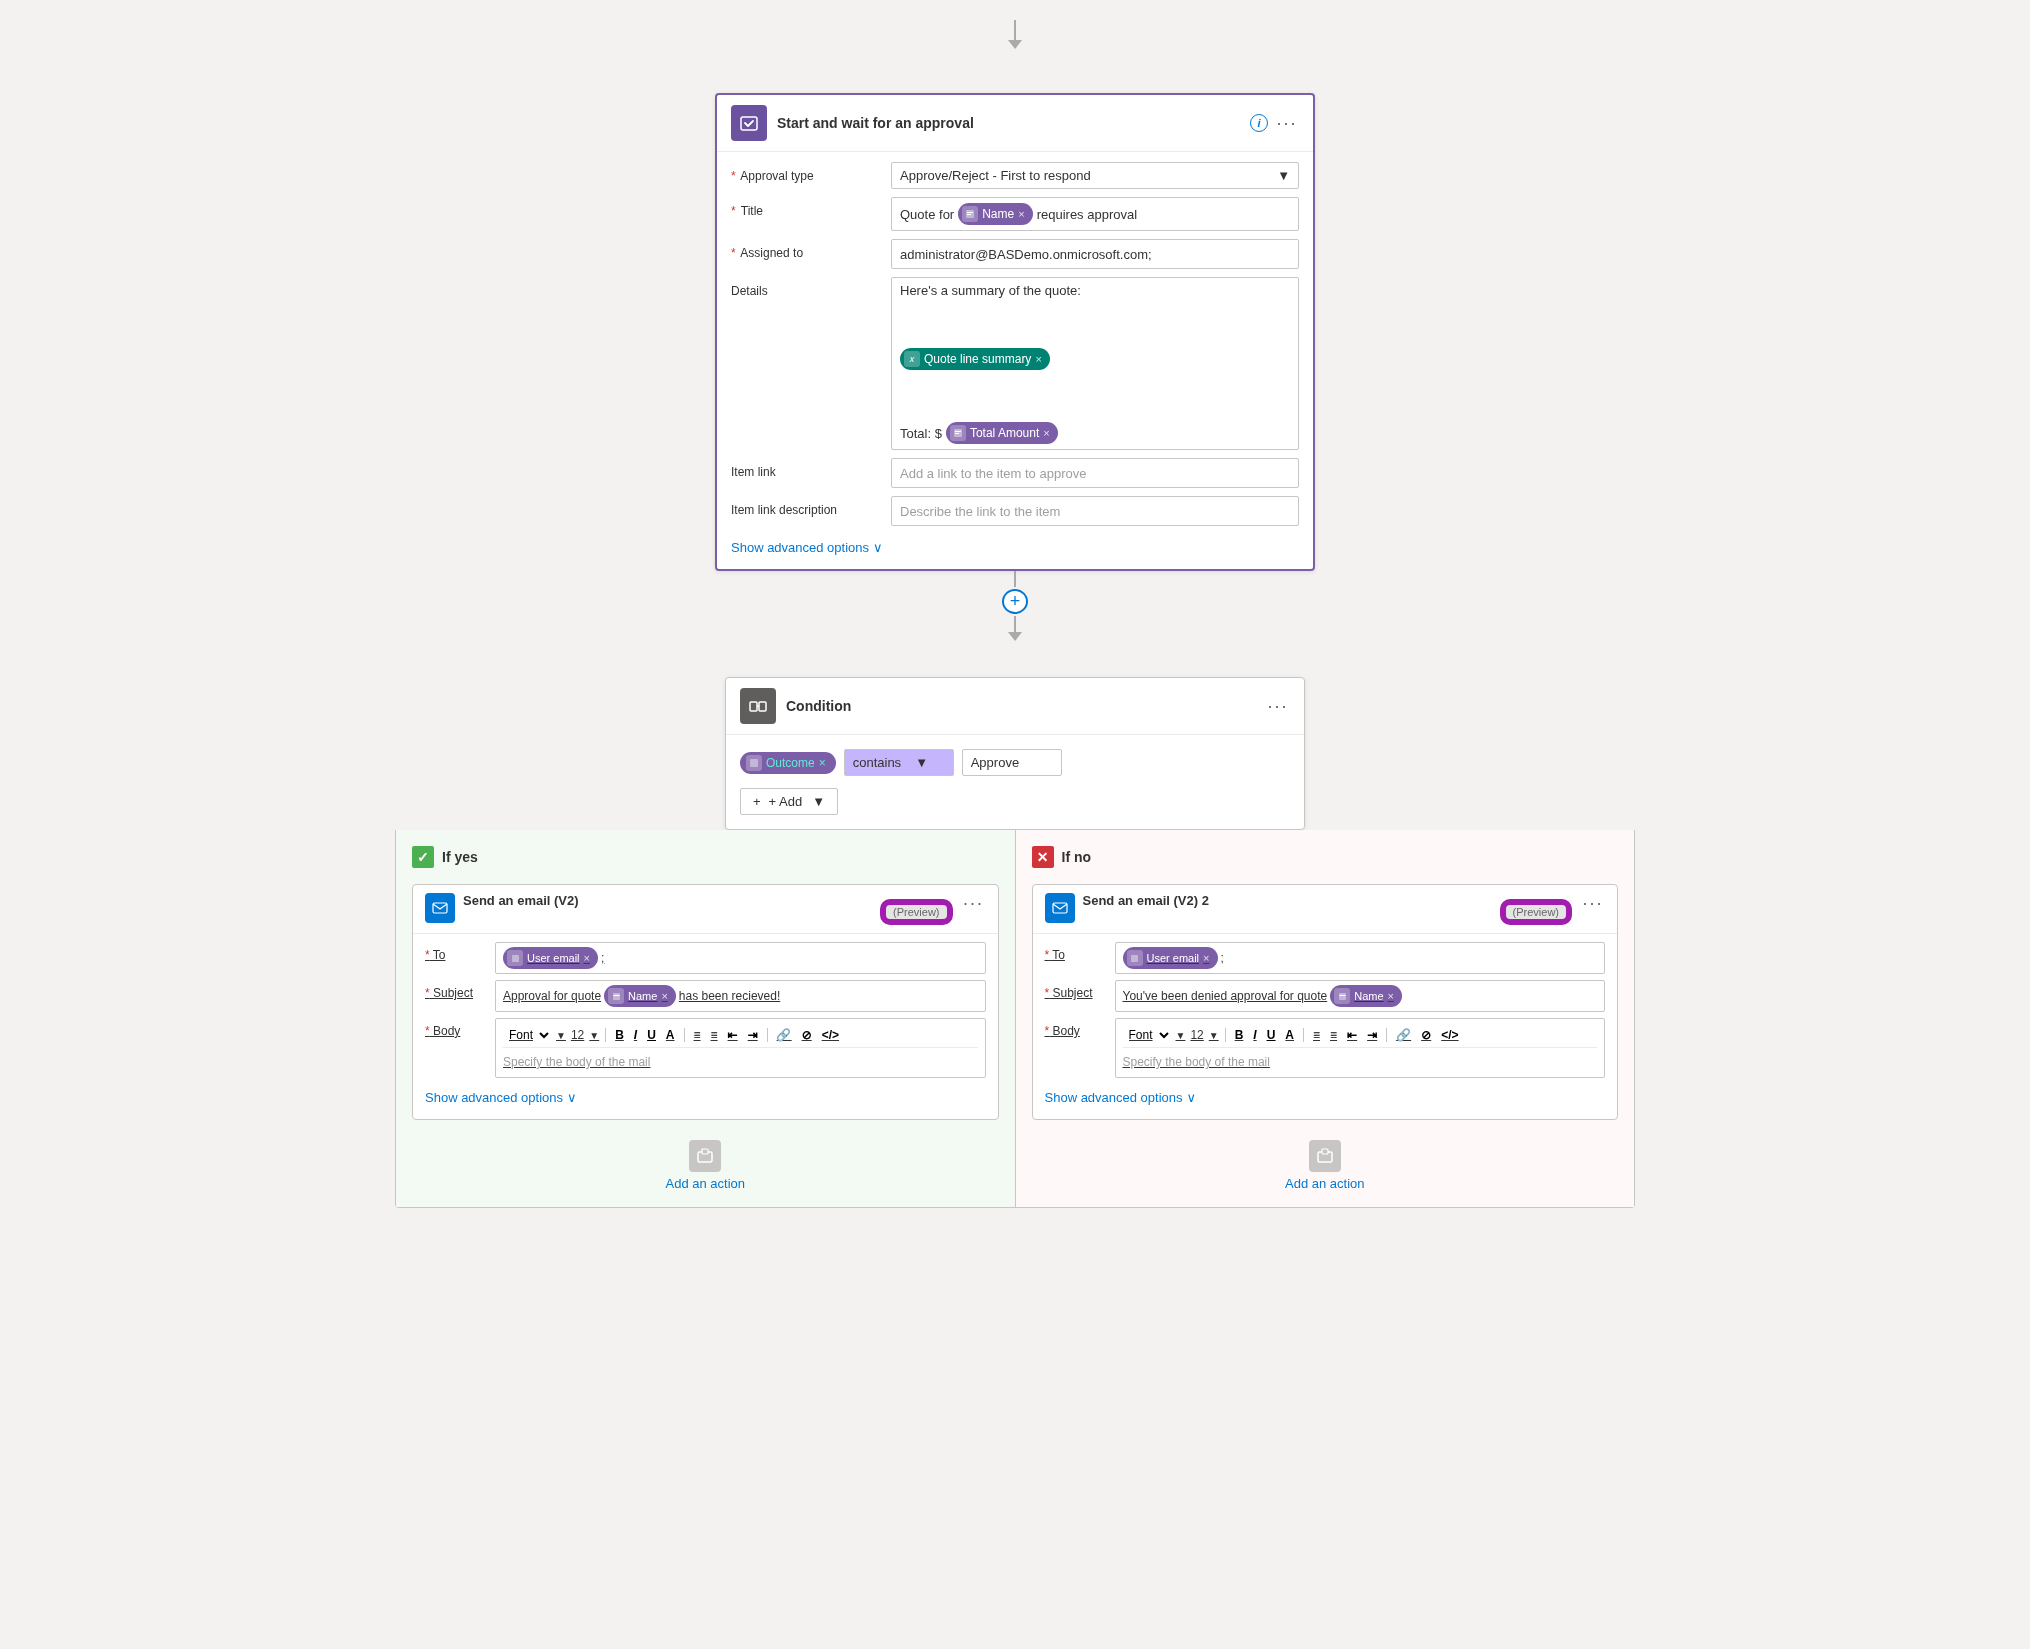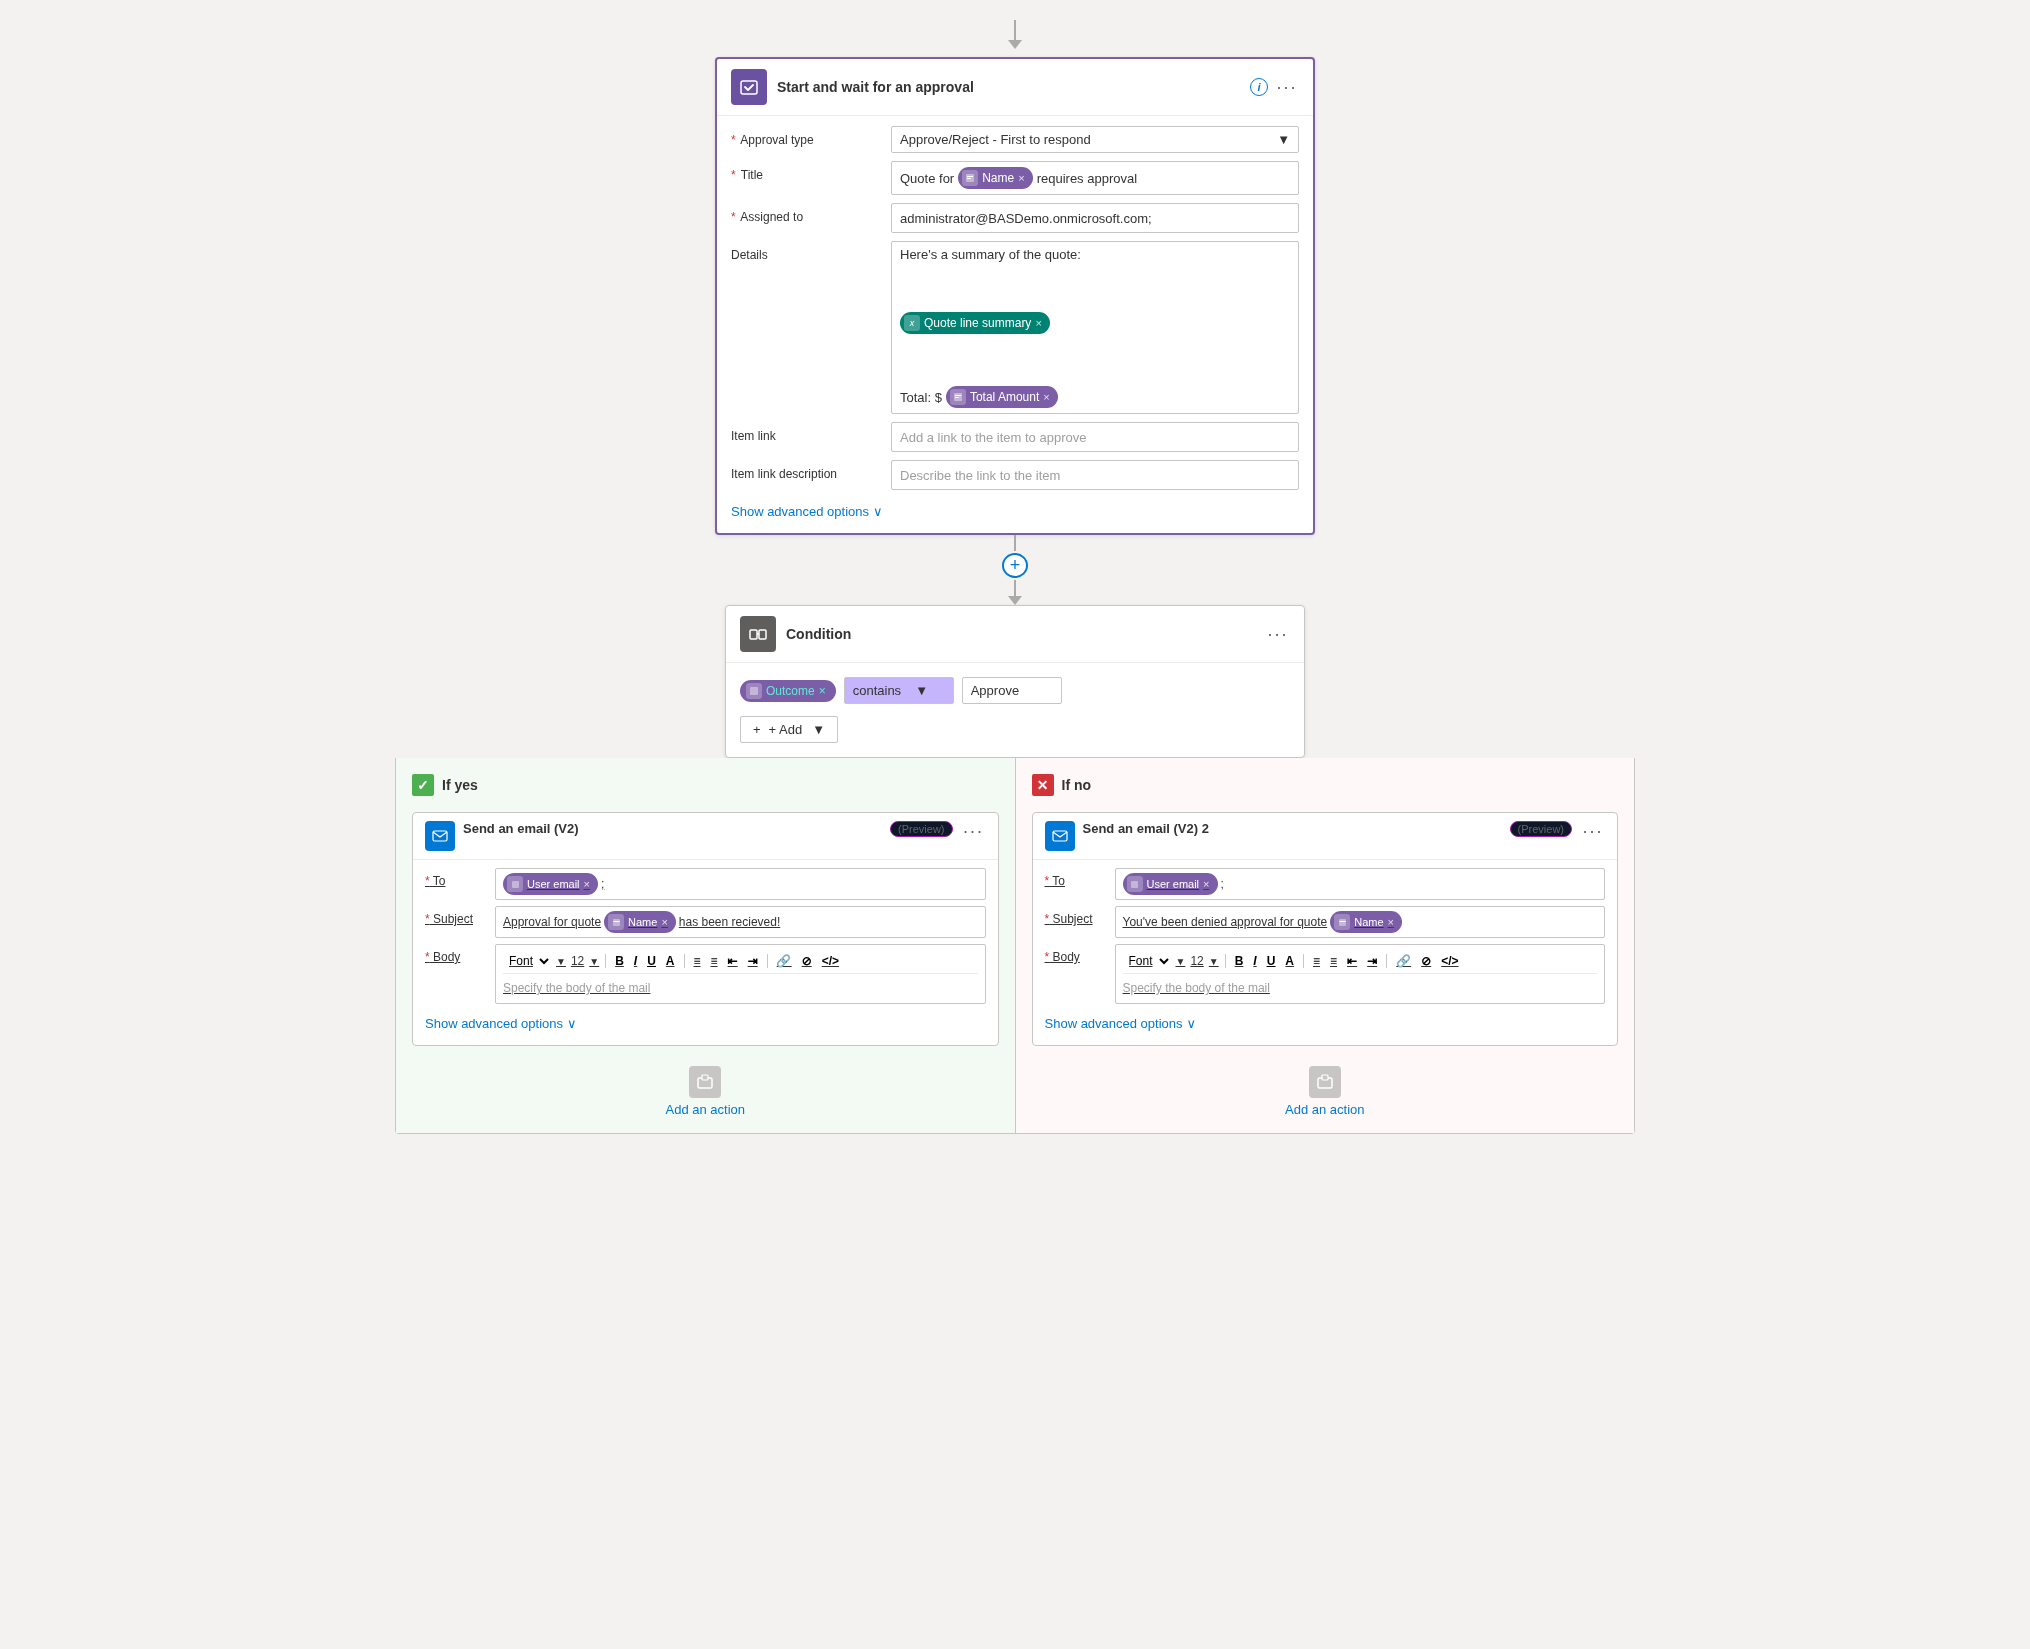--- a/index.html
+++ b/index.html
@@ -20,20 +20,21 @@
       align-items: center;
     }
 
     
     .card {
       background: #fff;
       border: 1.5px solid #c8c6c4;
       border-radius: 4px;
       width: 580px;
       box-shadow: 0 1px 4px rgba(0,0,0,0.1);
+      margin-top: 36px;
     }
     .card.approval {
       border: 2px solid #7b5ea7;
       width: 600px;
     }
     .card-header {
       display: flex;
       align-items: center;
       padding: 10px 14px;
       border-bottom: 1px solid #edebe9;
@@ -342,27 +343,28 @@
     .add-action-icon {
       width: 32px; height: 32px;
       background: #c8c6c4;
       border-radius: 4px;
       display: flex; align-items: center; justify-content: center;
       font-size: 16px;
       color: #fff;
     }
 
     .preview-badge {
-      background: #0f172a;
-      border: 1px solid #a21caf;
+      background: #e5e5e5;
+      border: 6px solid #a21caf;
       border-radius: 10px;
       padding: 1px 7px;
       font-size: 11px;
       color: #666;
       margin-left: 4px;
+      margin-top: 6px;
     }
 
     
     .top-arrow {
       display: flex; flex-direction: column; align-items: center;
       margin-bottom: 8px;
     }
     .arrow-line {
       width: 2px; height: 20px; background: #aaa;
     }

